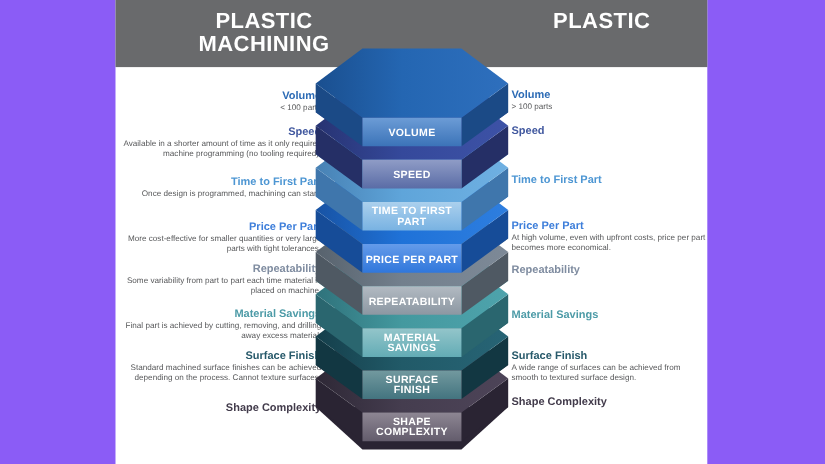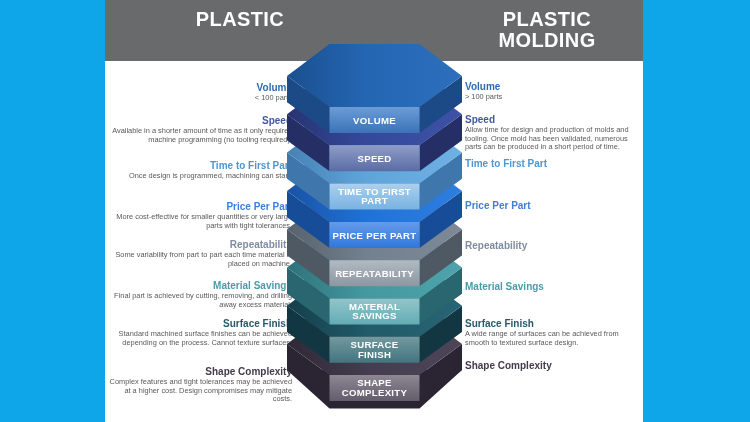--- a/index.html
+++ b/index.html
@@ -1,16 +1,16 @@
 <!DOCTYPE html>
 <html><head>
 <meta charset="utf-8">
 <style>
   html,body{margin:0;padding:0;background:#000;}
-  .stage{position:relative;width:750px;height:422px;background:#0ea5e9;overflow:hidden;
+  .stage{position:relative;width:750px;height:422px;background:#8b5cf6;overflow:hidden;
          font-family:"Liberation Sans",sans-serif;}
   .content{position:absolute;left:105px;top:0;width:538px;height:422px;background:#ffffff;}
   .header{position:absolute;left:0;top:0;width:538px;height:61px;}
   .title{position:absolute;top:9px;width:200px;text-align:center;color:#fff;
          font-weight:bold;font-size:20px;line-height:21px;letter-spacing:.4px;}
   .title-left{left:35px;}
   .title-right{left:342px;}
   .col{position:absolute;top:0;height:422px;}
   .col-left{left:0;width:187px;}
   .col-right{left:360px;width:179px;}
@@ -24,24 +24,24 @@
               font-size:9.6px;letter-spacing:.3px;text-anchor:middle;}
 </style>
 </head>
 <body>
 
 <div class="stage">
   <div class="content">
     <div class="header" id="header-band" style="background: rgb(105, 106, 108);">
       <div class="title title-left">
         <div>PLASTIC</div>
+        <div>MACHINING</div>
       </div>
       <div class="title title-right">
         <div>PLASTIC</div>
-        <div>MOLDING</div>
       </div>
     </div>
 
     <div class="col col-left" id="col-left">
         <div class="block" style="top: 82px;">
           <h3 style="color: rgb(44, 107, 181);">Volume</h3>
           <p>&lt; 100 parts</p>
         </div>
         <div class="block" style="top: 115px;">
           <h3 style="color: rgb(65, 88, 159);">Speed</h3>
@@ -62,37 +62,36 @@
         <div class="block" style="top: 280px;">
           <h3 style="color: rgb(77, 155, 167);">Material Savings</h3>
           <p>Final part is achieved by cutting, removing, and drilling away excess material.</p>
         </div>
         <div class="block" style="top: 318px;">
           <h3 style="color: rgb(39, 89, 106);">Surface Finish</h3>
           <p>Standard machined surface finishes can be achieved depending on the process. Cannot texture surfaces.</p>
         </div>
         <div class="block" style="top: 366px;">
           <h3 style="color: rgb(66, 59, 75);">Shape Complexity</h3>
-          <p>Complex features and tight tolerances may be achieved at a higher cost. Design compromises may mitigate costs.</p>
         </div>
       </div>
     <div class="col col-right" id="col-right">
         <div class="block" style="top: 81px;">
           <h3 style="color: rgb(44, 107, 181);">Volume</h3>
           <p>&gt; 100 parts</p>
         </div>
         <div class="block" style="top: 114px;">
           <h3 style="color: rgb(65, 88, 159);">Speed</h3>
-          <p>Allow time for design and production of molds and tooling. Once mold has been validated, numerous parts can be produced in a short period of time.</p>
         </div>
         <div class="block" style="top: 158px;">
           <h3 style="color: rgb(77, 150, 211);">Time to First Part</h3>
         </div>
         <div class="block" style="top: 200px;">
           <h3 style="color: rgb(61, 126, 218);">Price Per Part</h3>
+          <p>At high volume, even with upfront costs, price per part becomes more economical.</p>
         </div>
         <div class="block" style="top: 240px;">
           <h3 style="color: rgb(127, 140, 160);">Repeatability</h3>
         </div>
         <div class="block" style="top: 281px;">
           <h3 style="color: rgb(77, 155, 167);">Material Savings</h3>
         </div>
         <div class="block" style="top: 318px;">
           <h3 style="color: rgb(39, 89, 106);">Surface Finish</h3>
           <p>A wide range of surfaces can be achieved from smooth to textured surface design.</p>

